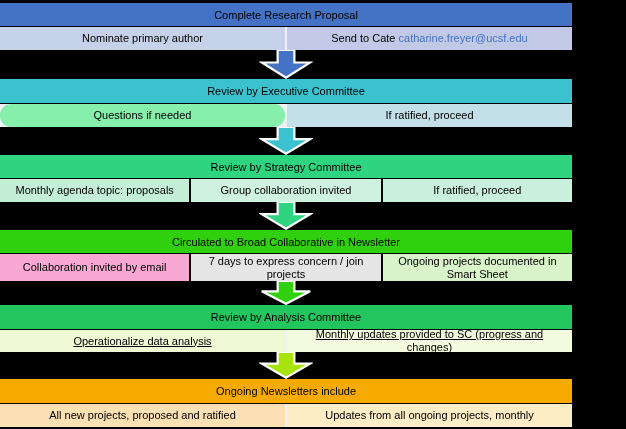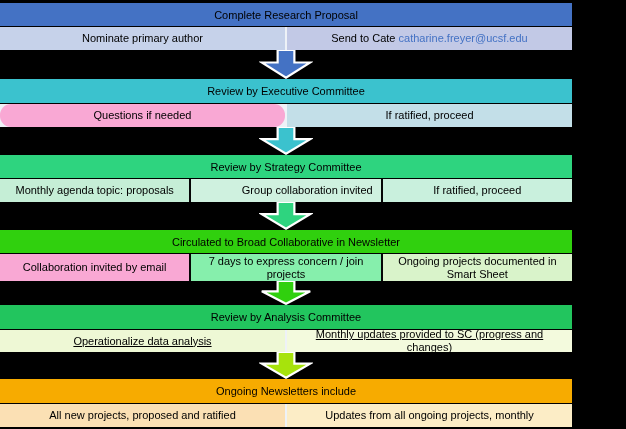--- a/index.html
+++ b/index.html
@@ -47,63 +47,63 @@
 
   <div class="gap" style="height:29px">
     <svg class="arrow" viewBox="0 0 58 29" preserveAspectRatio="none">
       <polygon points="20,0 38,0 38,12.5 55,12.5 29,27.6 3,12.5 20,12.5" stroke="#ffffff" stroke-width="2.2" vector-effect="non-scaling-stroke" fill="#4472c4"></polygon>
     </svg>
   </div>
 
   <section class="stage">
     <div class="hdr h24" style="background-color: rgb(59, 194, 206);">Review by Executive Committee</div>
     <div class="cells c23 sep-light">
-      <div class="cell" style="background-color: #f9a8d4; border-radius: 11px;">
+      <div class="cell" style="background-color: #86efac; border-radius: 11px;">
         <span>Questions if needed</span>
       </div>
       <div class="cell" style="background-color: rgb(195, 223, 232);">
         <span>If ratified, proceed</span>
       </div>
     </div>
   </section>
 
   <div class="gap" style="height:28px">
     <svg class="arrow" viewBox="0 0 58 29" preserveAspectRatio="none">
       <polygon points="20,0 38,0 38,12.5 55,12.5 29,27.6 3,12.5 20,12.5" stroke="#ffffff" stroke-width="2.2" vector-effect="non-scaling-stroke" fill="#3bc2ce"></polygon>
     </svg>
   </div>
 
   <section class="stage">
     <div class="hdr h23" style="background-color: rgb(46, 212, 127);">Review by Strategy Committee</div>
     <div class="cells c23 sep-dark">
       <div class="cell" style="background-color: rgb(197, 238, 214);">
         <span>Monthly agenda topic: proposals</span>
       </div>
-      <div class="cell" style="background-color: rgb(207, 241, 223); justify-content: flex-end;">
+      <div class="cell" style="background-color: rgb(207, 241, 223);">
         <span>Group collaboration invited</span>
       </div>
       <div class="cell" style="background-color: rgb(201, 240, 221);">
         <span>If ratified, proceed</span>
       </div>
     </div>
   </section>
 
   <div class="gap" style="height:28px">
     <svg class="arrow" viewBox="0 0 58 29" preserveAspectRatio="none">
       <polygon points="20,0 38,0 38,12.5 55,12.5 29,27.6 3,12.5 20,12.5" stroke="#ffffff" stroke-width="2.2" vector-effect="non-scaling-stroke" fill="#2ed47f"></polygon>
     </svg>
   </div>
 
   <section class="stage">
     <div class="hdr h23" style="background-color: rgb(48, 208, 14);">Circulated to Broad Collaborative in Newsletter</div>
     <div class="cells c27 sep-dark">
       <div class="cell" style="background-color: #f9a8d4;">
         <span>Collaboration invited by email</span>
       </div>
-      <div class="cell" style="background-color: #86efac;">
+      <div class="cell" style="background-color: #e5e5e5;">
         <span>7 days to express concern / join projects</span>
       </div>
       <div class="cell" style="background-color: rgb(217, 243, 202);">
         <span>Ongoing projects documented in Smart Sheet</span>
       </div>
     </div>
   </section>
 
   <div class="gap" style="height:24px">
     <svg class="arrow" viewBox="0 0 58 29" preserveAspectRatio="none">

